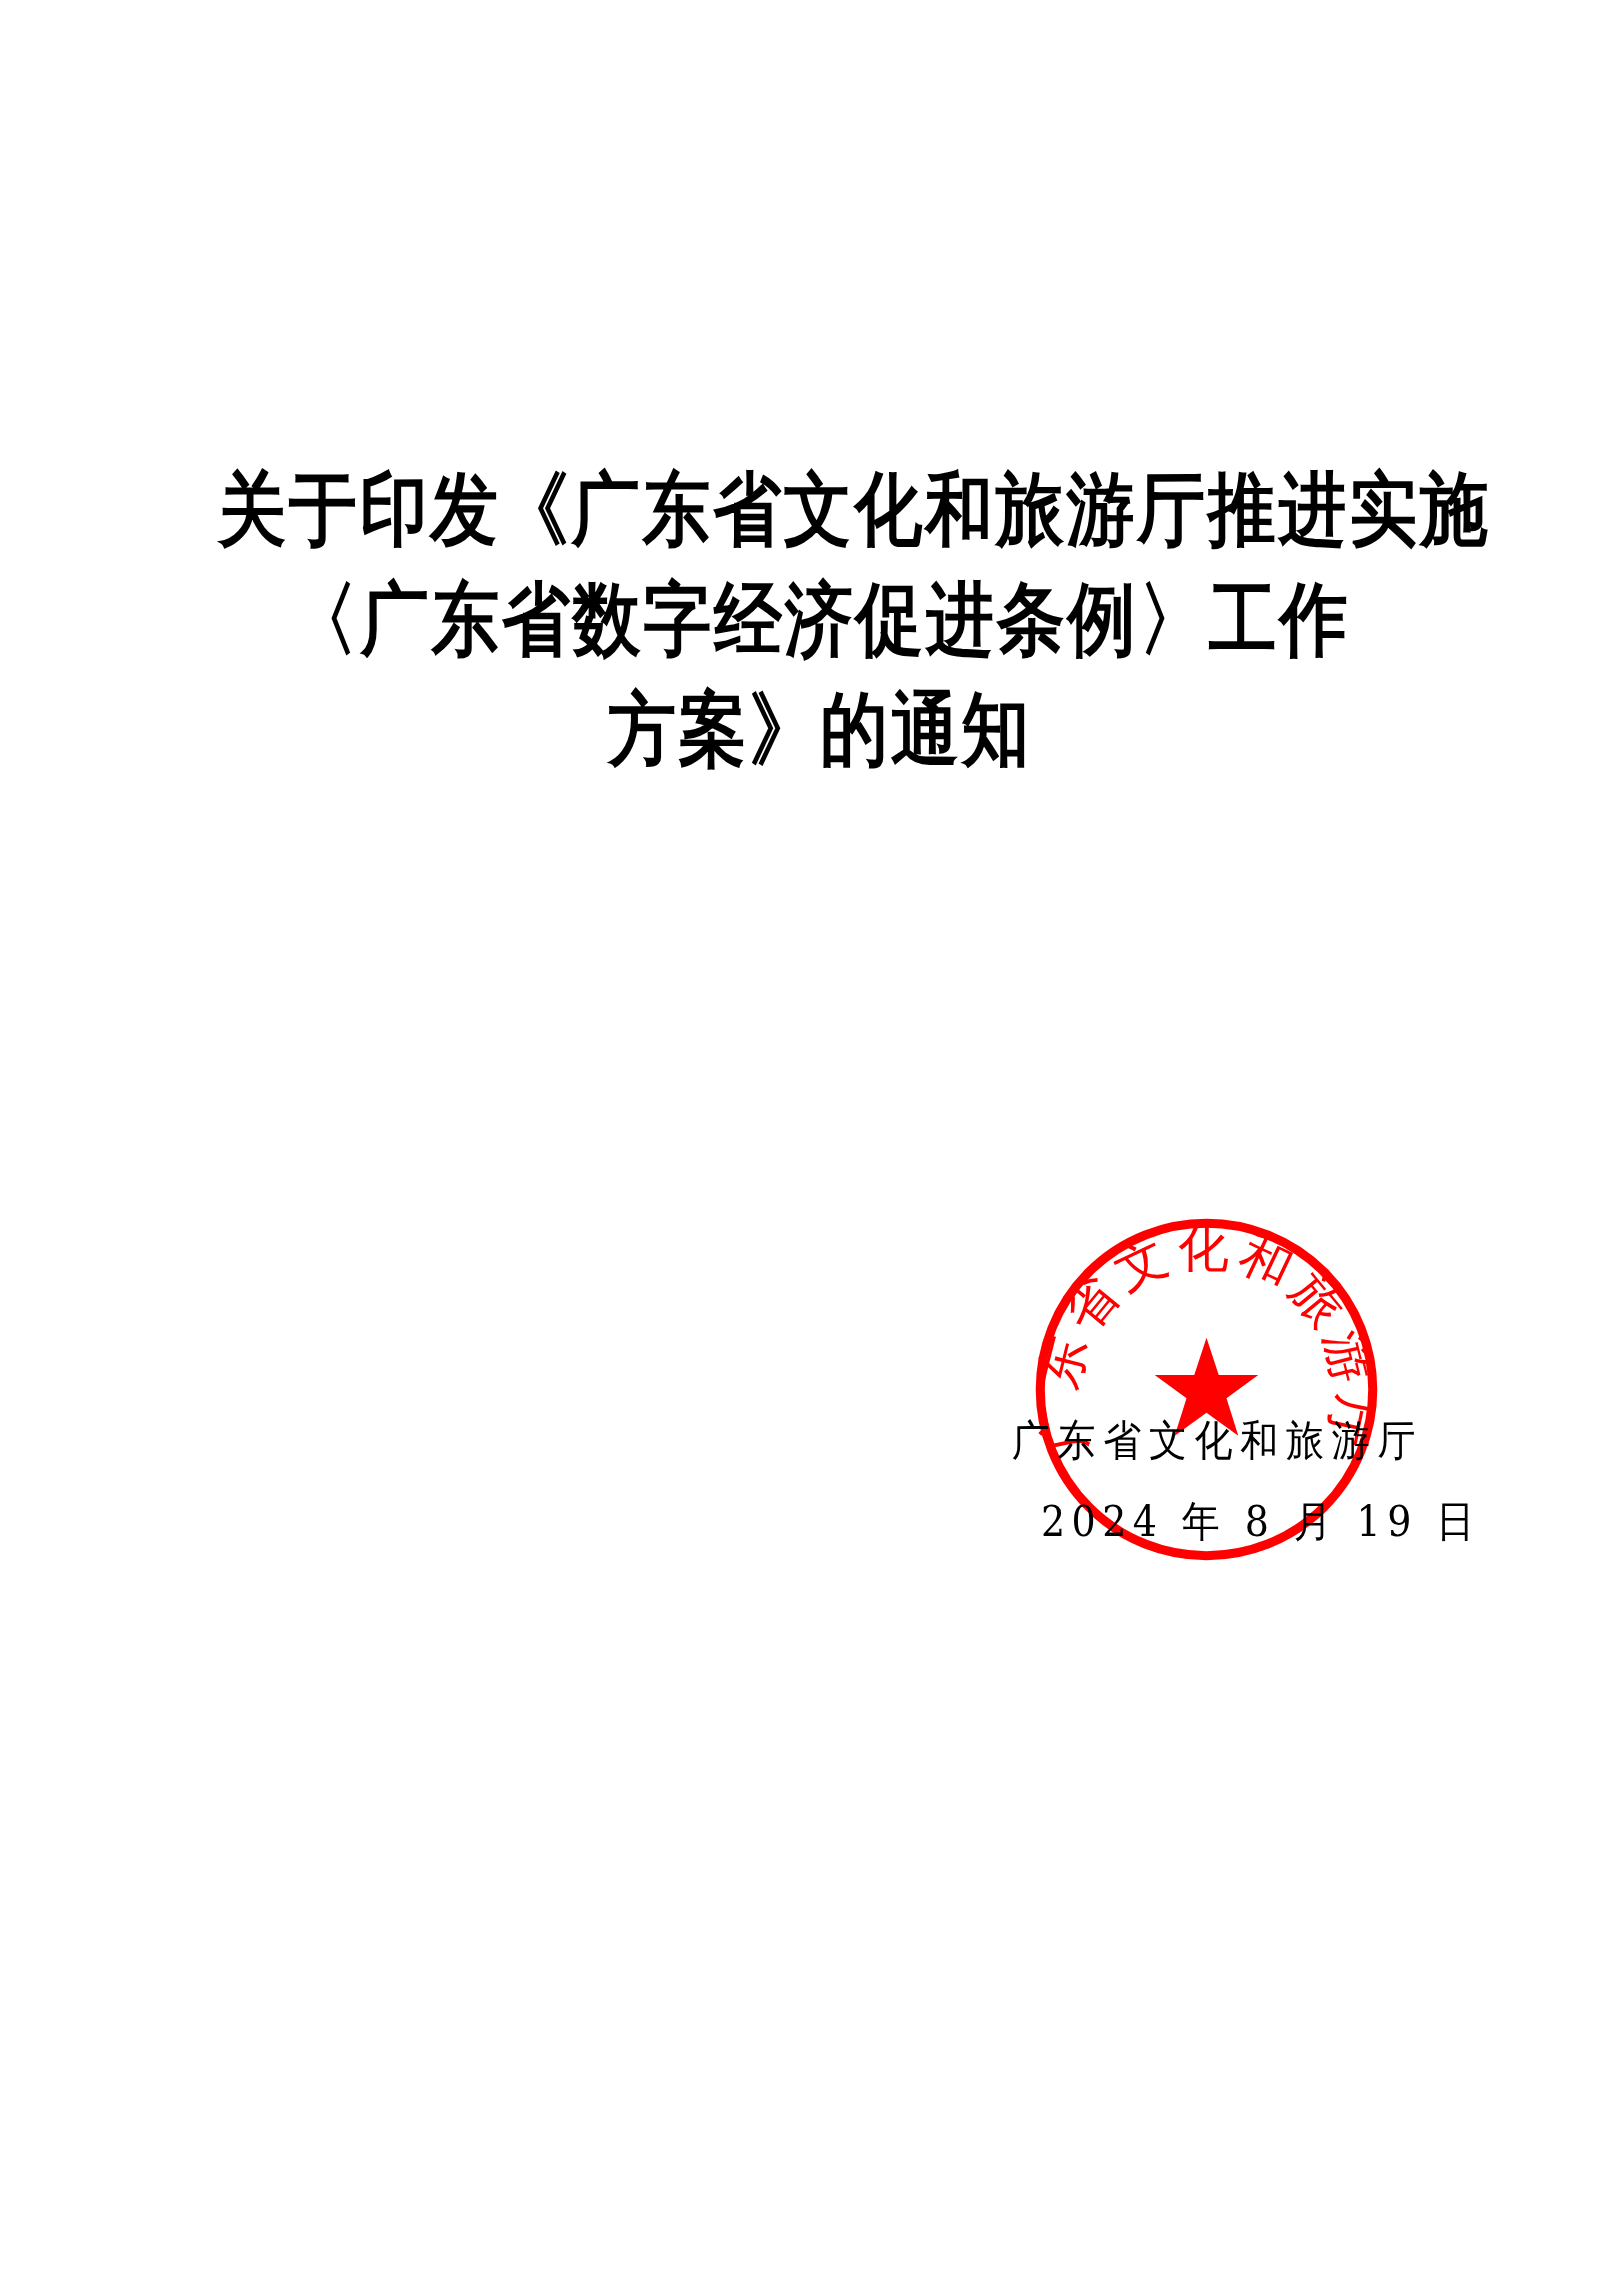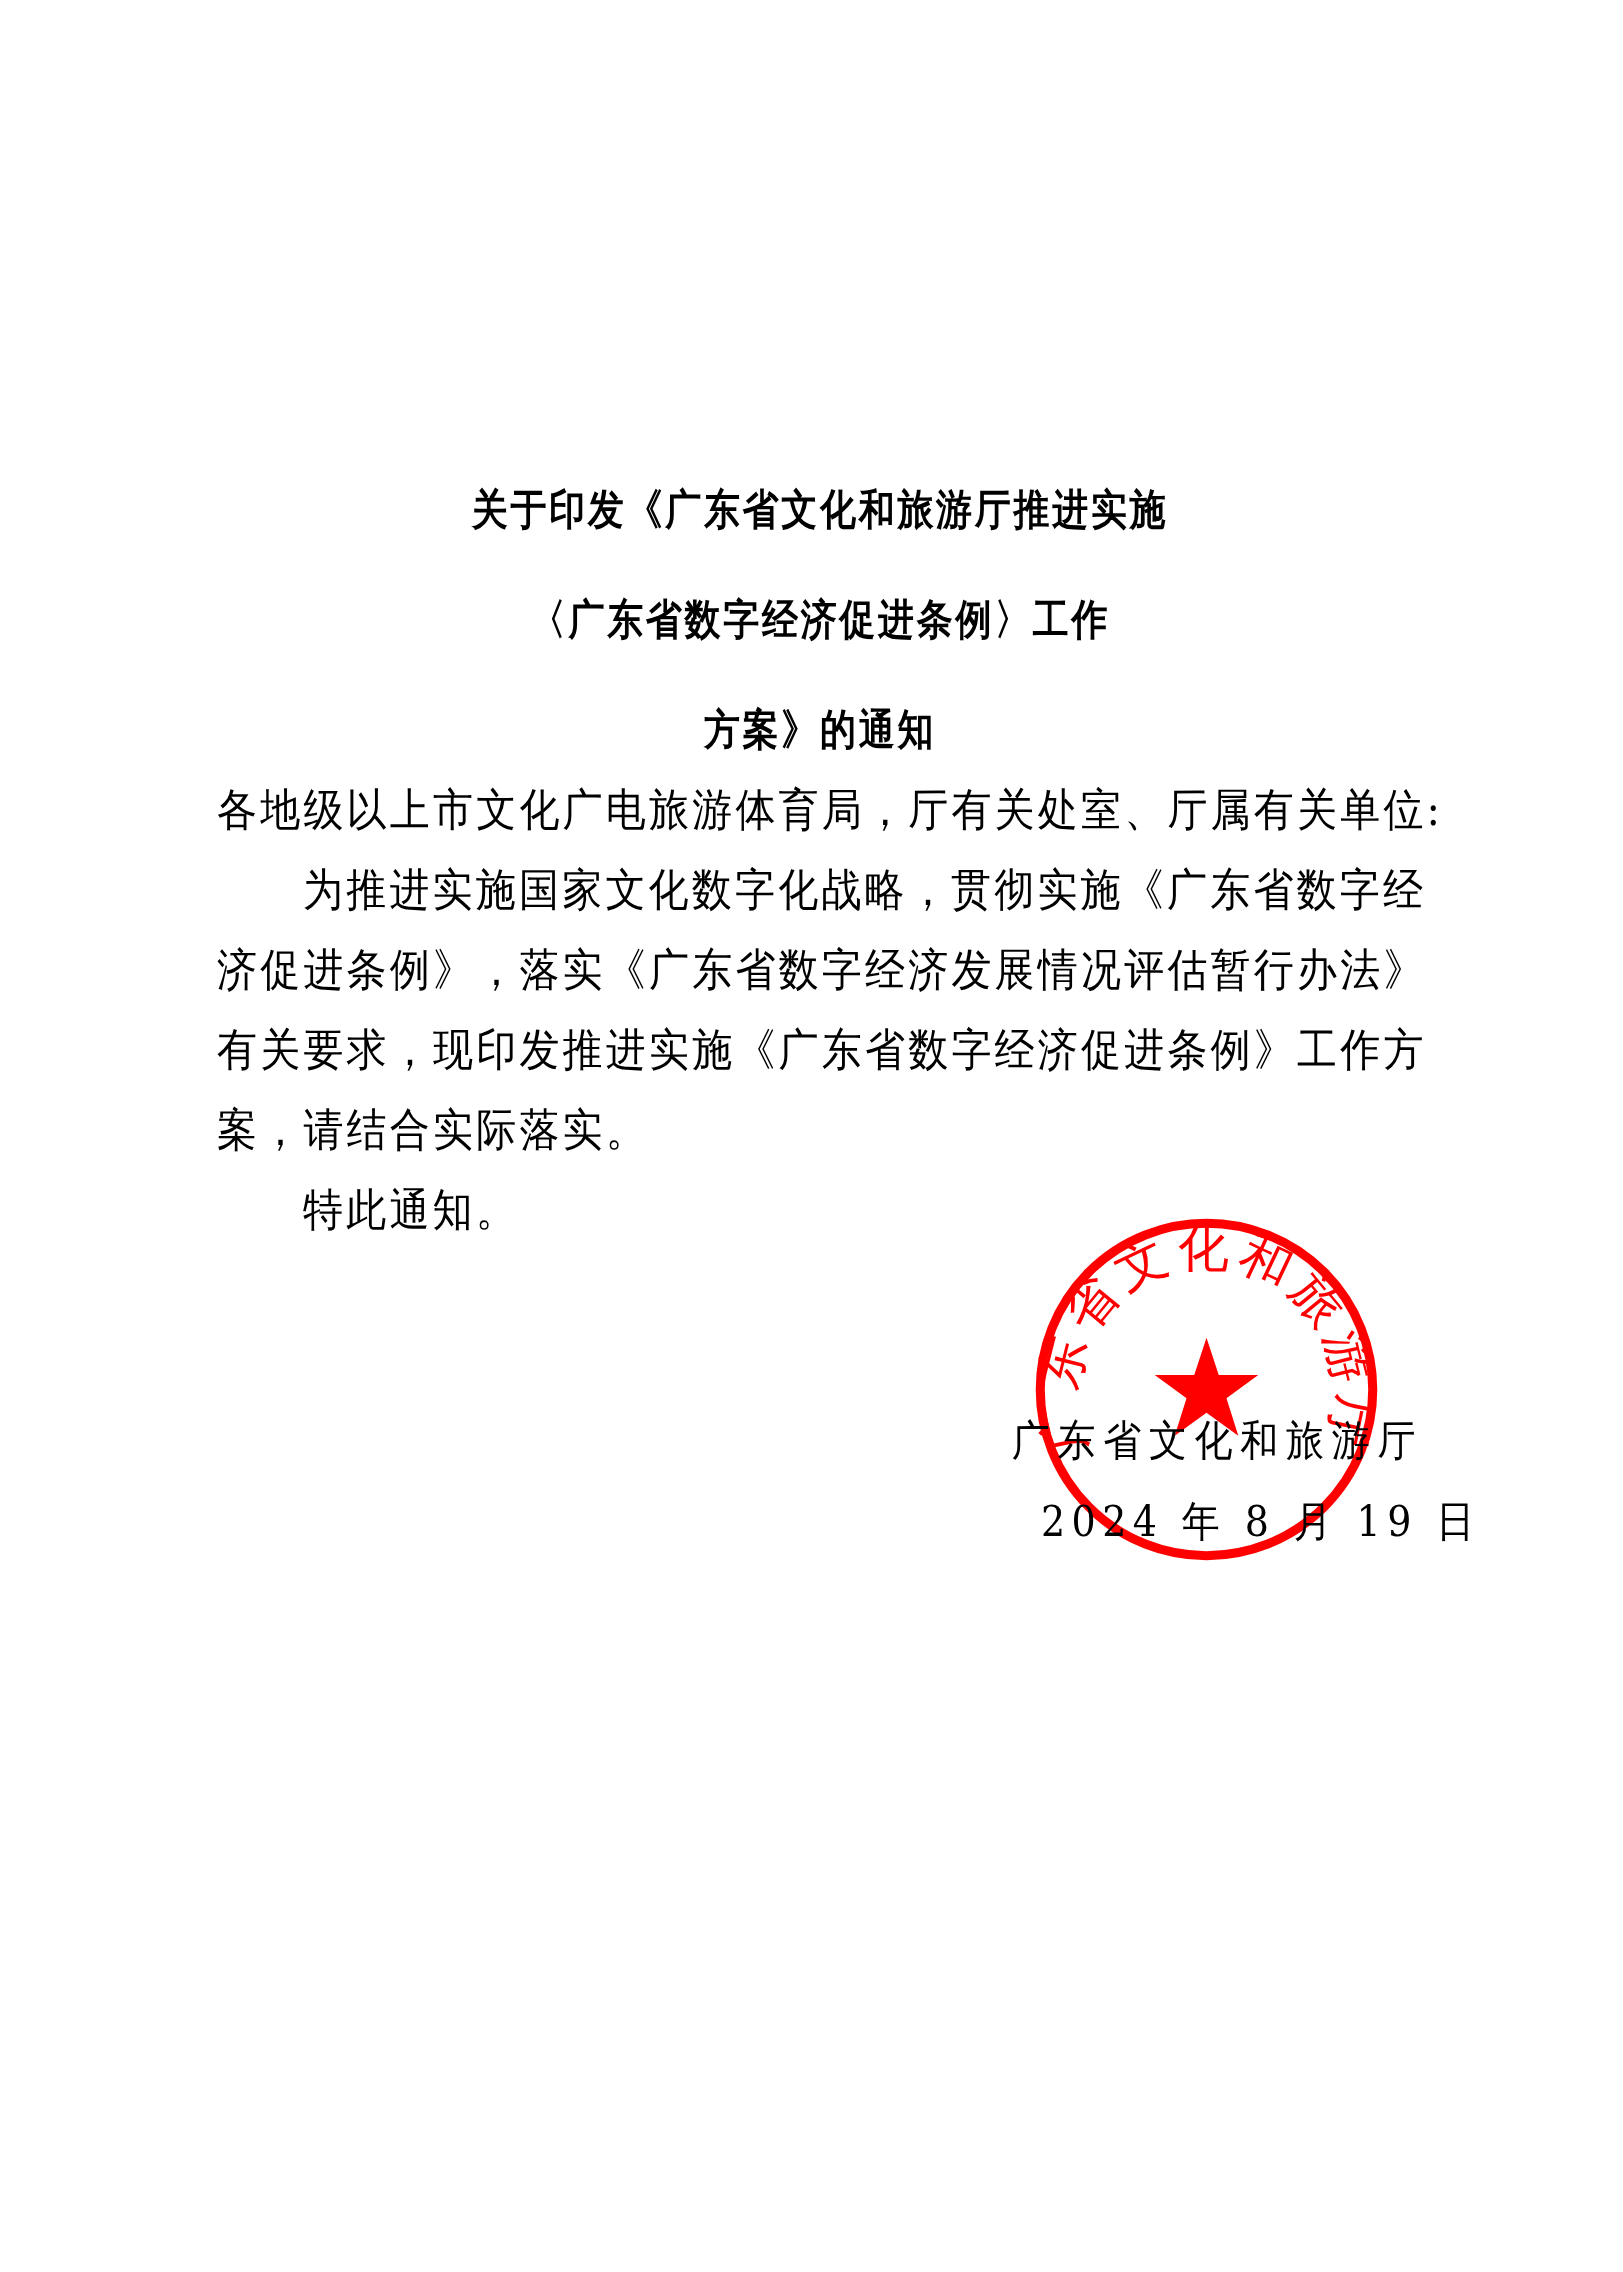--- a/index.html
+++ b/index.html
@@ -24,21 +24,21 @@
   }
   
   .title {
     position: absolute;
     left: 218px;
     width: 1204px;
     top: 455px;
     text-align: center;
     font-family: "DejaVu Serif", "Liberation Serif", serif;
     font-weight: bold;
-    font-size: 36px;
+    font-size: 68px;
     line-height: 110px;
     letter-spacing: 2.7px;
     margin: 0;
   }
   .title .tline {
     display: block;
     height: 110px;
     white-space: nowrap;
     transform: scaleY(1.18);
     transform-origin: center 55%;
@@ -114,28 +114,20 @@
 <body>
 
 <div class="page">
 
   <h1 class="title">
     <span class="tline">关于印发《广东省文化和旅游厅推进实施</span>
     <span class="tline">〈广东省数字经济促进条例〉工作</span>
     <span class="tline">方案》的通知</span>
   </h1>
 
-  <div class="body-text">
-    <span class="bline">各地级以上市文化广电旅游体育局，厅有关处室、厅属有关单位:</span>
-    <span class="bline indent">为推进实施国家文化数字化战略，贯彻实施《广东省数字经</span>
-    <span class="bline">济促进条例》，落实《广东省数字经济发展情况评估暂行办法》</span>
-    <span class="bline">有关要求，现印发推进实施《广东省数字经济促进条例》工作方</span>
-    <span class="bline">案，请结合实际落实。</span>
-    <span class="bline indent">特此通知。</span>
-  </div>
 
   <div class="seal">
     <svg viewBox="0 0 764 764" xmlns="http://www.w3.org/2000/svg">
       <defs>
         <path id="sealArc" d="M 150 560 A 285 285 0 1 1 614 560" fill="none"></path>
       </defs>
       <circle cx="382" cy="382" r="366" fill="none" stroke="#FF0000" stroke-width="20"></circle>
       <text font-family="DejaVu Serif, Liberation Serif, serif" font-size="112" fill="#FF0000" letter-spacing="14">
         <textPath href="#sealArc" startOffset="50%" text-anchor="middle">广东省文化和旅游厅</textPath>
       </text>

